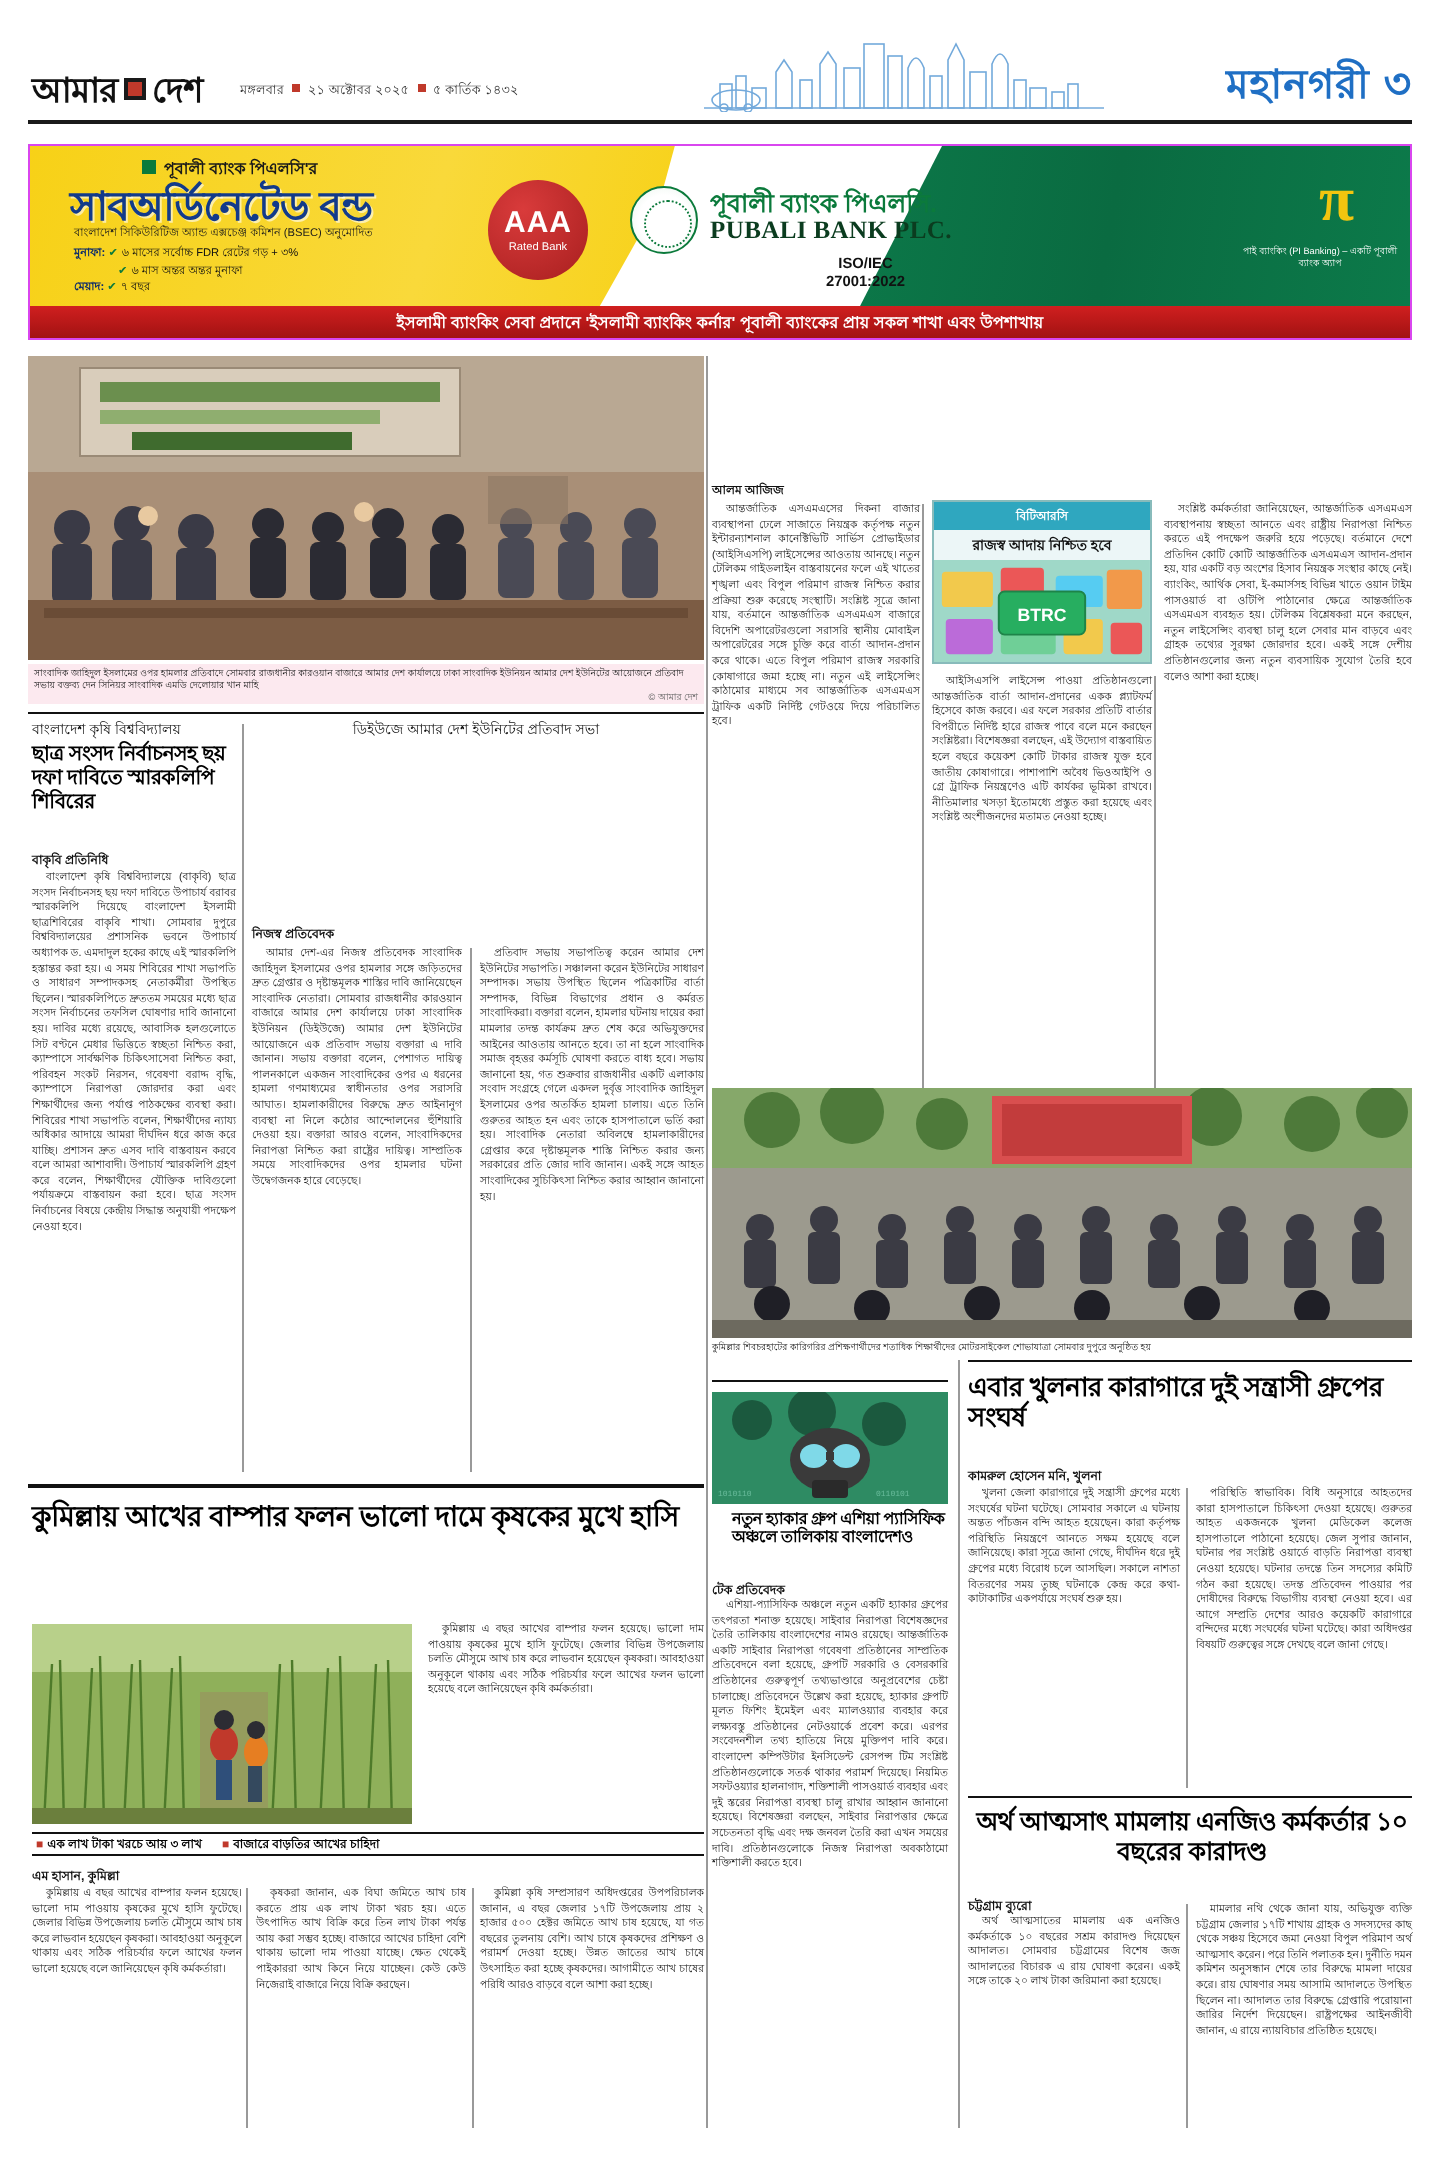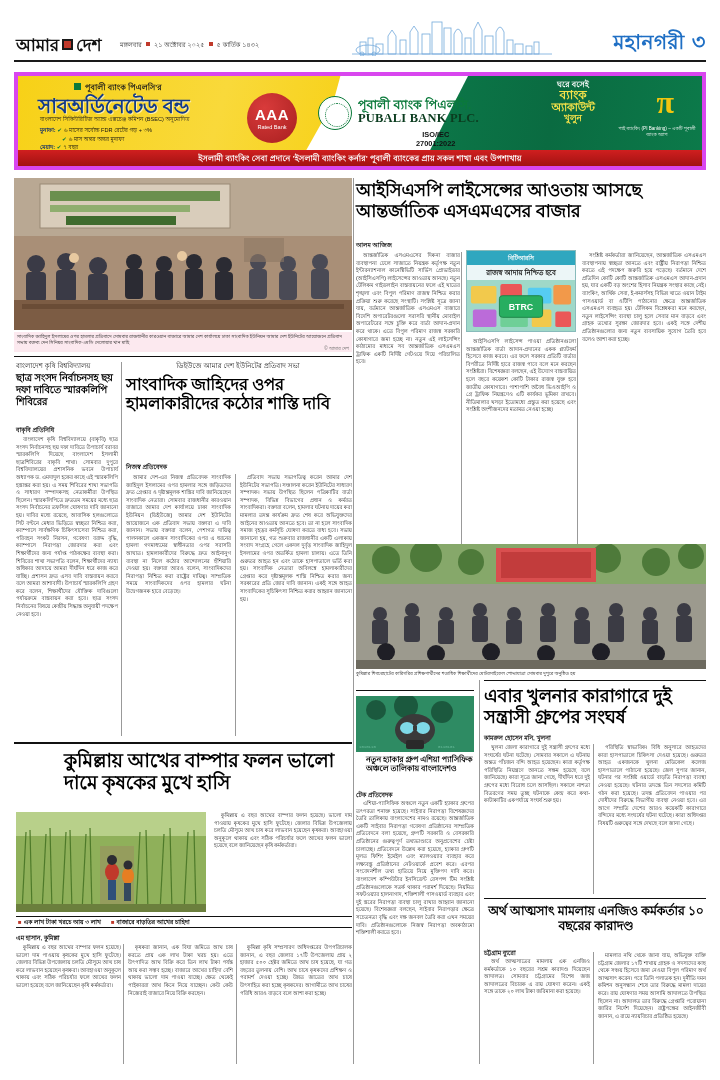--- a/index.html
+++ b/index.html
@@ -42,21 +42,21 @@
     position: absolute; right: 14px; top: 26px;
     font-size: 20px; font-weight: bold; color: #1f6fc4;
     white-space: nowrap; letter-spacing: .5px;
   }
   .mh-section .num { color: #1f6fc4; margin-left: 7px; font-size: 21px; }
   .mh-rule { position: absolute; left: 14px; top: 60px; width: 692px; height: 2px; background: #1a1a1a; }
 
   
   .bankad {
     position: absolute; left: 14px; top: 72px; width: 692px; height: 98px;
-    border: 4px solid #d946ef; overflow: hidden; background: #fff;
+    border: 1px solid #d946ef; overflow: hidden; background: #fff;
   }
   .ad-yellow {
     position: absolute; left: 0; top: 0; width: 330px; height: 82px;
     background: linear-gradient(105deg,#f7d117 0%, #f9d93a 60%, #f7d117 100%);
     clip-path: polygon(0 0, 100% 0, 86% 100%, 0 100%);
   }
   .ad-white-mid {
     position: absolute; left: 300px; top: 0; width: 160px; height: 82px;
     background: #fff;
     clip-path: polygon(14% 0, 100% 0, 100% 100%, 0 100%);
@@ -195,21 +195,21 @@
   #mid-col1 { position: absolute; left: 126px; top: 474px; width: 105px; height: 262px; }
   #mid-col2 { position: absolute; left: 240px; top: 474px; width: 112px; height: 262px; }
 
   
   #mid-photo { position: absolute; left: 356px; top: 544px; width: 350px; height: 125px; }
   #mid-photo-cap { position: absolute; left: 356px; top: 671px; width: 350px; height: 12px; }
 
   
   #b-rule1 { position: absolute; left: 14px; top: 742px; width: 338px; height: 2px; background:#111; }
   #comilla-hl { position: absolute; left: 16px; top: 750px; width: 336px; }
-  #comilla-hl .t { font-size: 19px; margin-left: 48px; }
+  #comilla-hl .t { font-size: 14px; }
   #comilla-photo { position: absolute; left: 16px; top: 812px; width: 190px; height: 100px; }
   #comilla-bul { position: absolute; left: 16px; top: 916px; width: 336px; height: 12px;
                  border-top: 1px solid #111; border-bottom: 1px solid #111;
                  display:flex; align-items:center; gap: 10px; padding: 0 2px; }
   #comilla-bul span { font-size: 6px; font-weight: bold; }
   #comilla-bul .bt { color: #c0392b; margin-right: 2px; }
   #comilla-by { position: absolute; left: 16px; top: 933px; }
   #comilla-c1 { position: absolute; left: 16px; top: 944px; width: 105px; height: 120px; }
   #comilla-c2 { position: absolute; left: 128px; top: 944px; width: 105px; height: 120px; }
   #comilla-c3 { position: absolute; left: 240px; top: 944px; width: 112px; height: 120px; }
@@ -219,21 +219,21 @@
   #hack-rule { position: absolute; left: 356px; top: 690px; width: 118px; height: 1px; background:#111; }
   #hack-photo { position: absolute; left: 356px; top: 696px; width: 118px; height: 56px; }
   #hack-hl { position: absolute; left: 356px; top: 755px; width: 120px; }
   #hack-hl .t { font-size: 8px; margin-left: 10px; }
   #hack-by { position: absolute; left: 356px; top: 790px; }
   #hack-body { position: absolute; left: 356px; top: 800px; width: 118px; height: 264px; }
 
   
   #kh-rule { position: absolute; left: 484px; top: 680px; width: 222px; height: 1px; background:#111; }
   #kh-hl { position: absolute; left: 484px; top: 686px; width: 224px; }
-  #kh-hl .t { font-size: 18px; }
+  #kh-hl .t { font-size: 13px; }
   #kh-by { position: absolute; left: 484px; top: 733px; }
   #kh-c1 { position: absolute; left: 484px; top: 744px; width: 106px; height: 150px; }
   #kh-c2 { position: absolute; left: 598px; top: 744px; width: 108px; height: 150px; }
 
   #ngo-rule { position: absolute; left: 484px; top: 898px; width: 222px; height: 1px; background:#111; }
   #ngo-hl { position: absolute; left: 484px; top: 904px; width: 224px; }
   #ngo-hl .t { font-size: 12.5px; text-align: center; }
   #ngo-by { position: absolute; left: 484px; top: 948px; }
   #ngo-c1 { position: absolute; left: 484px; top: 958px; width: 106px; height: 106px; }
   #ngo-c2 { position: absolute; left: 598px; top: 952px; width: 108px; height: 112px; }
@@ -306,26 +306,20 @@
     </div>
 
     <div class="ad-seal"></div>
     <div class="ad-bankbn">পূবালী ব্যাংক পিএলসি.</div>
     <div class="ad-banken">PUBALI BANK PLC.</div>
     <div class="ad-iso">
       <div>ISO/IEC</div>
       <div>27001:2022</div>
     </div>
 
-    <div class="ad-ghore">
-      <div class="l1">ঘরে বসেই</div>
-      <div class="l2">ব্যাংক</div>
-      <div class="l3">অ্যাকাউন্ট</div>
-      <div class="l4">খুলুন</div>
-    </div>
     <div class="ad-pi">π</div>
     <div class="ad-picap">পাই ব্যাংকিং (PI Banking) – একটি পূবালী ব্যাংক অ্যাপ</div>
 
     <div class="ad-redband">ইসলামী ব্যাংকিং সেবা প্রদানে 'ইসলামী ব্যাংকিং কর্নার' পূবালী ব্যাংকের প্রায় সকল শাখা এবং উপশাখায়</div>
   </div>
 
   <div class="photo" id="top-photo">
     <svg class="ov" viewBox="0 0 338 152" preserveAspectRatio="none">
       <rect width="338" height="152" fill="#c8b9a8"></rect>
       <rect x="0" y="0" width="338" height="58" fill="#b9a893"></rect>
@@ -365,23 +359,20 @@
       <circle cx="60" cy="80" r="5" fill="#e8c9a0"></circle>
       <circle cx="168" cy="78" r="5" fill="#e8c9a0"></circle>
       <rect x="230" y="60" width="40" height="24" fill="#8d7864" opacity=".6"></rect>
     </svg>
   </div>
   <div id="top-photo-cap">
     <div class="cap">সাংবাদিক জাহিদুল ইসলামের ওপর হামলার প্রতিবাদে সোমবার রাজধানীর কারওয়ান বাজারে আমার দেশ কার্যালয়ে ঢাকা সাংবাদিক ইউনিয়ন আমার দেশ ইউনিটের আয়োজনে প্রতিবাদ সভায় বক্তব্য দেন সিনিয়র সাংবাদিক এমডি দেলোয়ার খান মাহি</div>
     <div class="cap" style="text-align:right;color:#666;">© আমার দেশ</div>
   </div>
 
-  <div id="main-hl">
-    <div class="hl t">আইসিএসপি লাইসেন্সের আওতায় আসছে আন্তর্জাতিক এসএমএসের বাজার</div>
-  </div>
   <div id="main-byline" class="byline">আলম আজিজ</div>
 
   <div class="body" id="main-col1">
     <p>আন্তর্জাতিক এসএমএসের দিকনা বাজার ব্যবস্থাপনা ঢেলে সাজাতে নিয়ন্ত্রক কর্তৃপক্ষ নতুন ইন্টারন্যাশনাল কানেক্টিভিটি সার্ভিস প্রোভাইডার (আইসিএসপি) লাইসেন্সের আওতায় আনছে। নতুন টেলিকম গাইডলাইন বাস্তবায়নের ফলে এই খাতের শৃঙ্খলা এবং বিপুল পরিমাণ রাজস্ব নিশ্চিত করার প্রক্রিয়া শুরু করেছে সংস্থাটি। সংশ্লিষ্ট সূত্রে জানা যায়, বর্তমানে আন্তর্জাতিক এসএমএস বাজারে বিদেশি অপারেটরগুলো সরাসরি স্থানীয় মোবাইল অপারেটরের সঙ্গে চুক্তি করে বার্তা আদান-প্রদান করে থাকে। এতে বিপুল পরিমাণ রাজস্ব সরকারি কোষাগারে জমা হচ্ছে না। নতুন এই লাইসেন্সিং কাঠামোর মাধ্যমে সব আন্তর্জাতিক এসএমএস ট্রাফিক একটি নির্দিষ্ট গেটওয়ে দিয়ে পরিচালিত হবে।</p>
   </div>
 
   <div id="infobox">
     <div class="ttl">বিটিআরসি</div>
     <div class="sub">রাজস্ব আদায় নিশ্চিত হবে</div>
     <div class="img">
@@ -420,23 +411,20 @@
   <div class="byline" id="left-by">বাকৃবি প্রতিনিধি</div>
   <div class="body" id="left-body">
     <p>বাংলাদেশ কৃষি বিশ্ববিদ্যালয়ে (বাকৃবি) ছাত্র সংসদ নির্বাচনসহ ছয় দফা দাবিতে উপাচার্য বরাবর স্মারকলিপি দিয়েছে বাংলাদেশ ইসলামী ছাত্রশিবিরের বাকৃবি শাখা। সোমবার দুপুরে বিশ্ববিদ্যালয়ের প্রশাসনিক ভবনে উপাচার্য অধ্যাপক ড. এমদাদুল হকের কাছে এই স্মারকলিপি হস্তান্তর করা হয়।
 এ সময় শিবিরের শাখা সভাপতি ও সাধারণ সম্পাদকসহ নেতাকর্মীরা উপস্থিত ছিলেন। স্মারকলিপিতে দ্রুততম সময়ের মধ্যে ছাত্র সংসদ নির্বাচনের তফসিল ঘোষণার দাবি জানানো হয়।
 দাবির মধ্যে রয়েছে, আবাসিক হলগুলোতে সিট বণ্টনে মেধার ভিত্তিতে স্বচ্ছতা নিশ্চিত করা, ক্যাম্পাসে সার্বক্ষণিক চিকিৎসাসেবা নিশ্চিত করা, পরিবহন সংকট নিরসন, গবেষণা বরাদ্দ বৃদ্ধি, ক্যাম্পাসে নিরাপত্তা জোরদার করা এবং শিক্ষার্থীদের জন্য পর্যাপ্ত পাঠকক্ষের ব্যবস্থা করা।
 শিবিরের শাখা সভাপতি বলেন, শিক্ষার্থীদের ন্যায্য অধিকার আদায়ে আমরা দীর্ঘদিন ধরে কাজ করে যাচ্ছি। প্রশাসন দ্রুত এসব দাবি বাস্তবায়ন করবে বলে আমরা আশাবাদী।
 উপাচার্য স্মারকলিপি গ্রহণ করে বলেন, শিক্ষার্থীদের যৌক্তিক দাবিগুলো পর্যায়ক্রমে বাস্তবায়ন করা হবে। ছাত্র সংসদ নির্বাচনের বিষয়ে কেন্দ্রীয় সিদ্ধান্ত অনুযায়ী পদক্ষেপ নেওয়া হবে।</p>
   </div>
 
   <div class="kicker" id="mid-kick">ডিইউজে আমার দেশ ইউনিটের প্রতিবাদ সভা</div>
-  <div id="mid-hl">
-    <div class="hl t">সাংবাদিক জাহিদের ওপর হামলাকারীদের কঠোর শাস্তি দাবি</div>
-  </div>
   <div class="byline" id="mid-by">নিজস্ব প্রতিবেদক</div>
   <div class="body" id="mid-col1">
     <p>আমার দেশ-এর নিজস্ব প্রতিবেদক সাংবাদিক জাহিদুল ইসলামের ওপর হামলার সঙ্গে জড়িতদের দ্রুত গ্রেপ্তার ও দৃষ্টান্তমূলক শাস্তির দাবি জানিয়েছেন সাংবাদিক নেতারা। সোমবার রাজধানীর কারওয়ান বাজারে আমার দেশ কার্যালয়ে ঢাকা সাংবাদিক ইউনিয়ন (ডিইউজে) আমার দেশ ইউনিটের আয়োজনে এক প্রতিবাদ সভায় বক্তারা এ দাবি জানান।
 সভায় বক্তারা বলেন, পেশাগত দায়িত্ব পালনকালে একজন সাংবাদিকের ওপর এ ধরনের হামলা গণমাধ্যমের স্বাধীনতার ওপর সরাসরি আঘাত। হামলাকারীদের বিরুদ্ধে দ্রুত আইনানুগ ব্যবস্থা না নিলে কঠোর আন্দোলনের হুঁশিয়ারি দেওয়া হয়।
 বক্তারা আরও বলেন, সাংবাদিকদের নিরাপত্তা নিশ্চিত করা রাষ্ট্রের দায়িত্ব। সাম্প্রতিক সময়ে সাংবাদিকদের ওপর হামলার ঘটনা উদ্বেগজনক হারে বেড়েছে।</p>
   </div>
   <div class="body" id="mid-col2">
     <p>প্রতিবাদ সভায় সভাপতিত্ব করেন আমার দেশ ইউনিটের সভাপতি। সঞ্চালনা করেন ইউনিটের সাধারণ সম্পাদক। সভায় উপস্থিত ছিলেন পত্রিকাটির বার্তা সম্পাদক, বিভিন্ন বিভাগের প্রধান ও কর্মরত সাংবাদিকরা।
 বক্তারা বলেন, হামলার ঘটনায় দায়ের করা মামলার তদন্ত কার্যক্রম দ্রুত শেষ করে অভিযুক্তদের আইনের আওতায় আনতে হবে। তা না হলে সাংবাদিক সমাজ বৃহত্তর কর্মসূচি ঘোষণা করতে বাধ্য হবে।
 সভায় জানানো হয়, গত শুক্রবার রাজধানীর একটি এলাকায় সংবাদ সংগ্রহে গেলে একদল দুর্বৃত্ত সাংবাদিক জাহিদুল ইসলামের ওপর অতর্কিত হামলা চালায়। এতে তিনি গুরুতর আহত হন এবং তাকে হাসপাতালে ভর্তি করা হয়।

